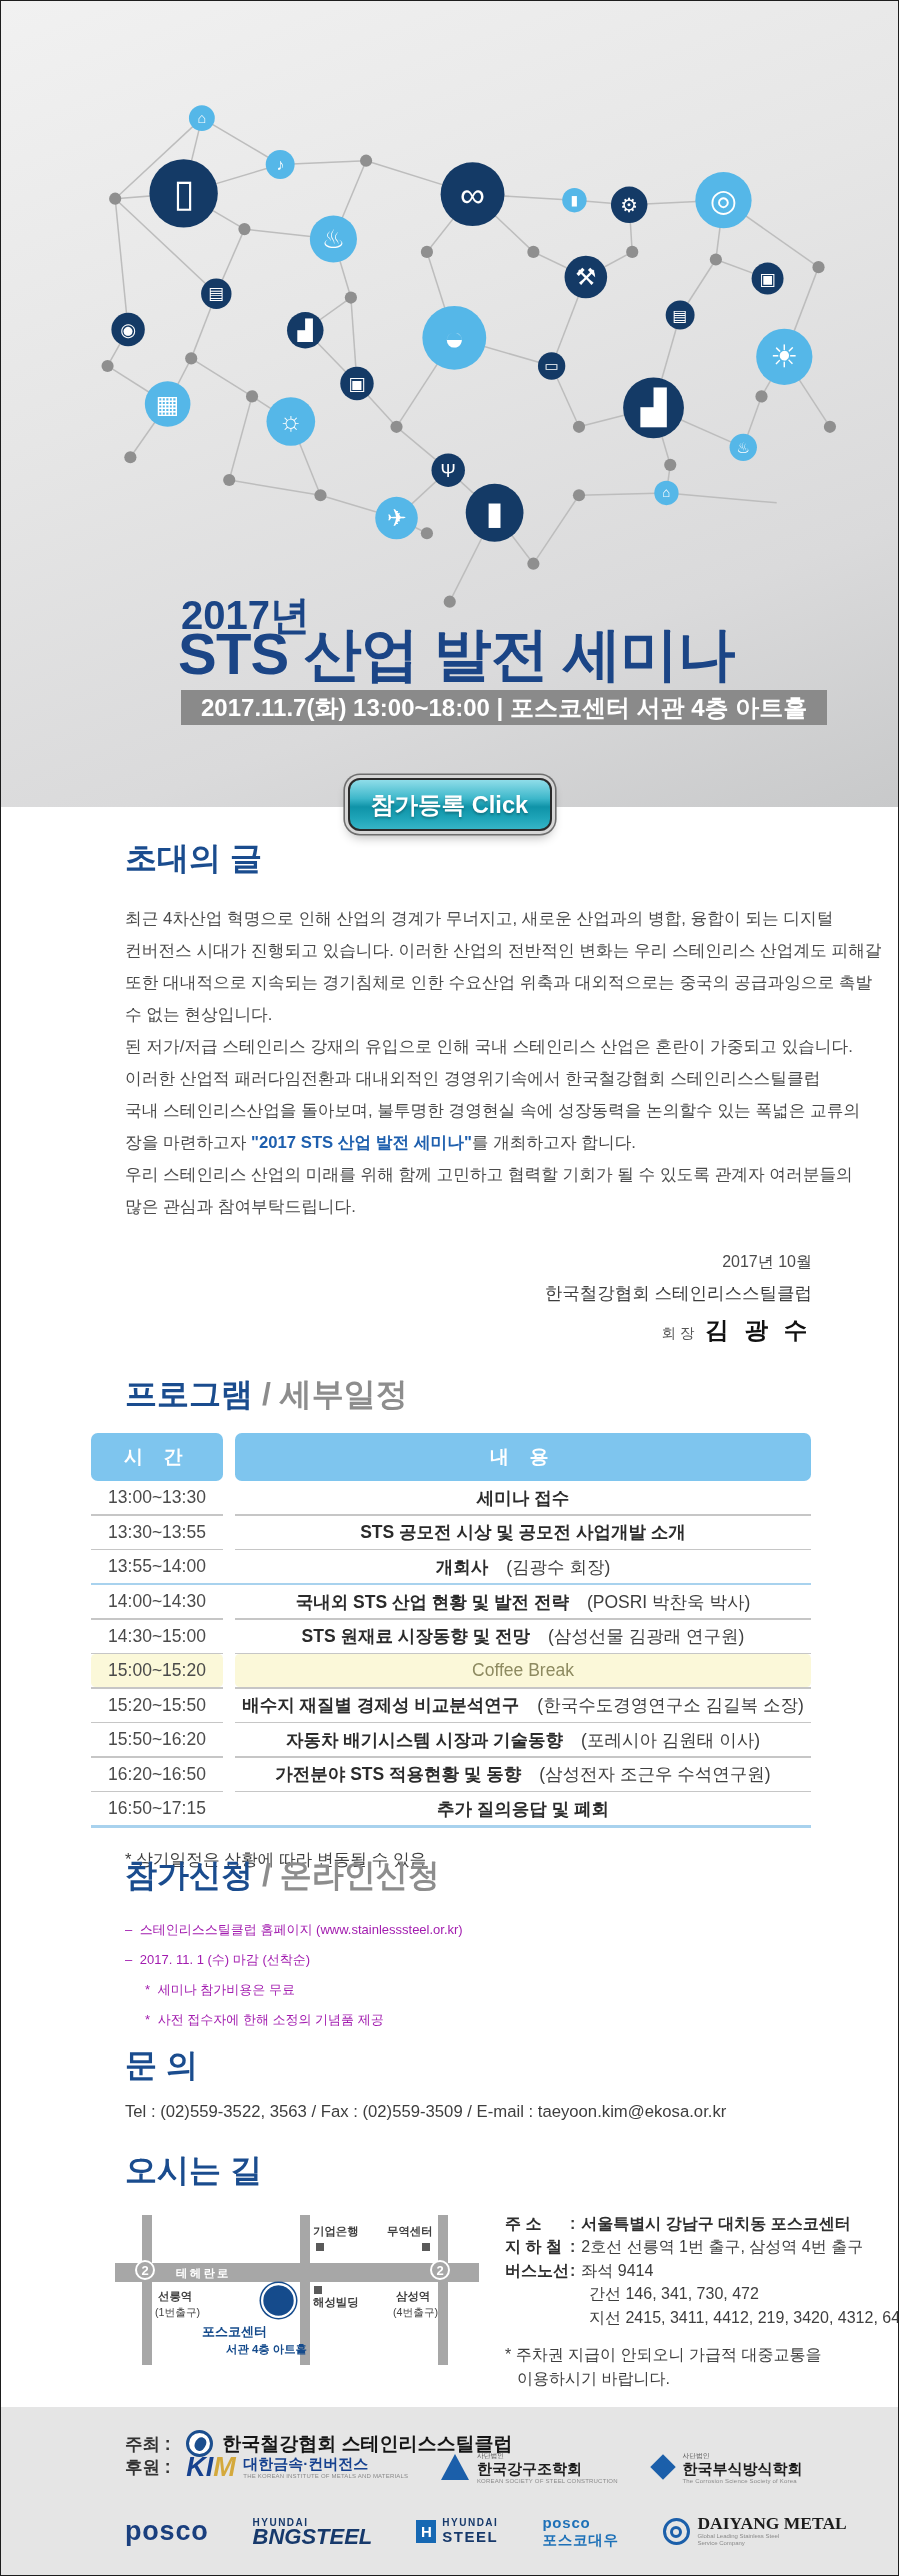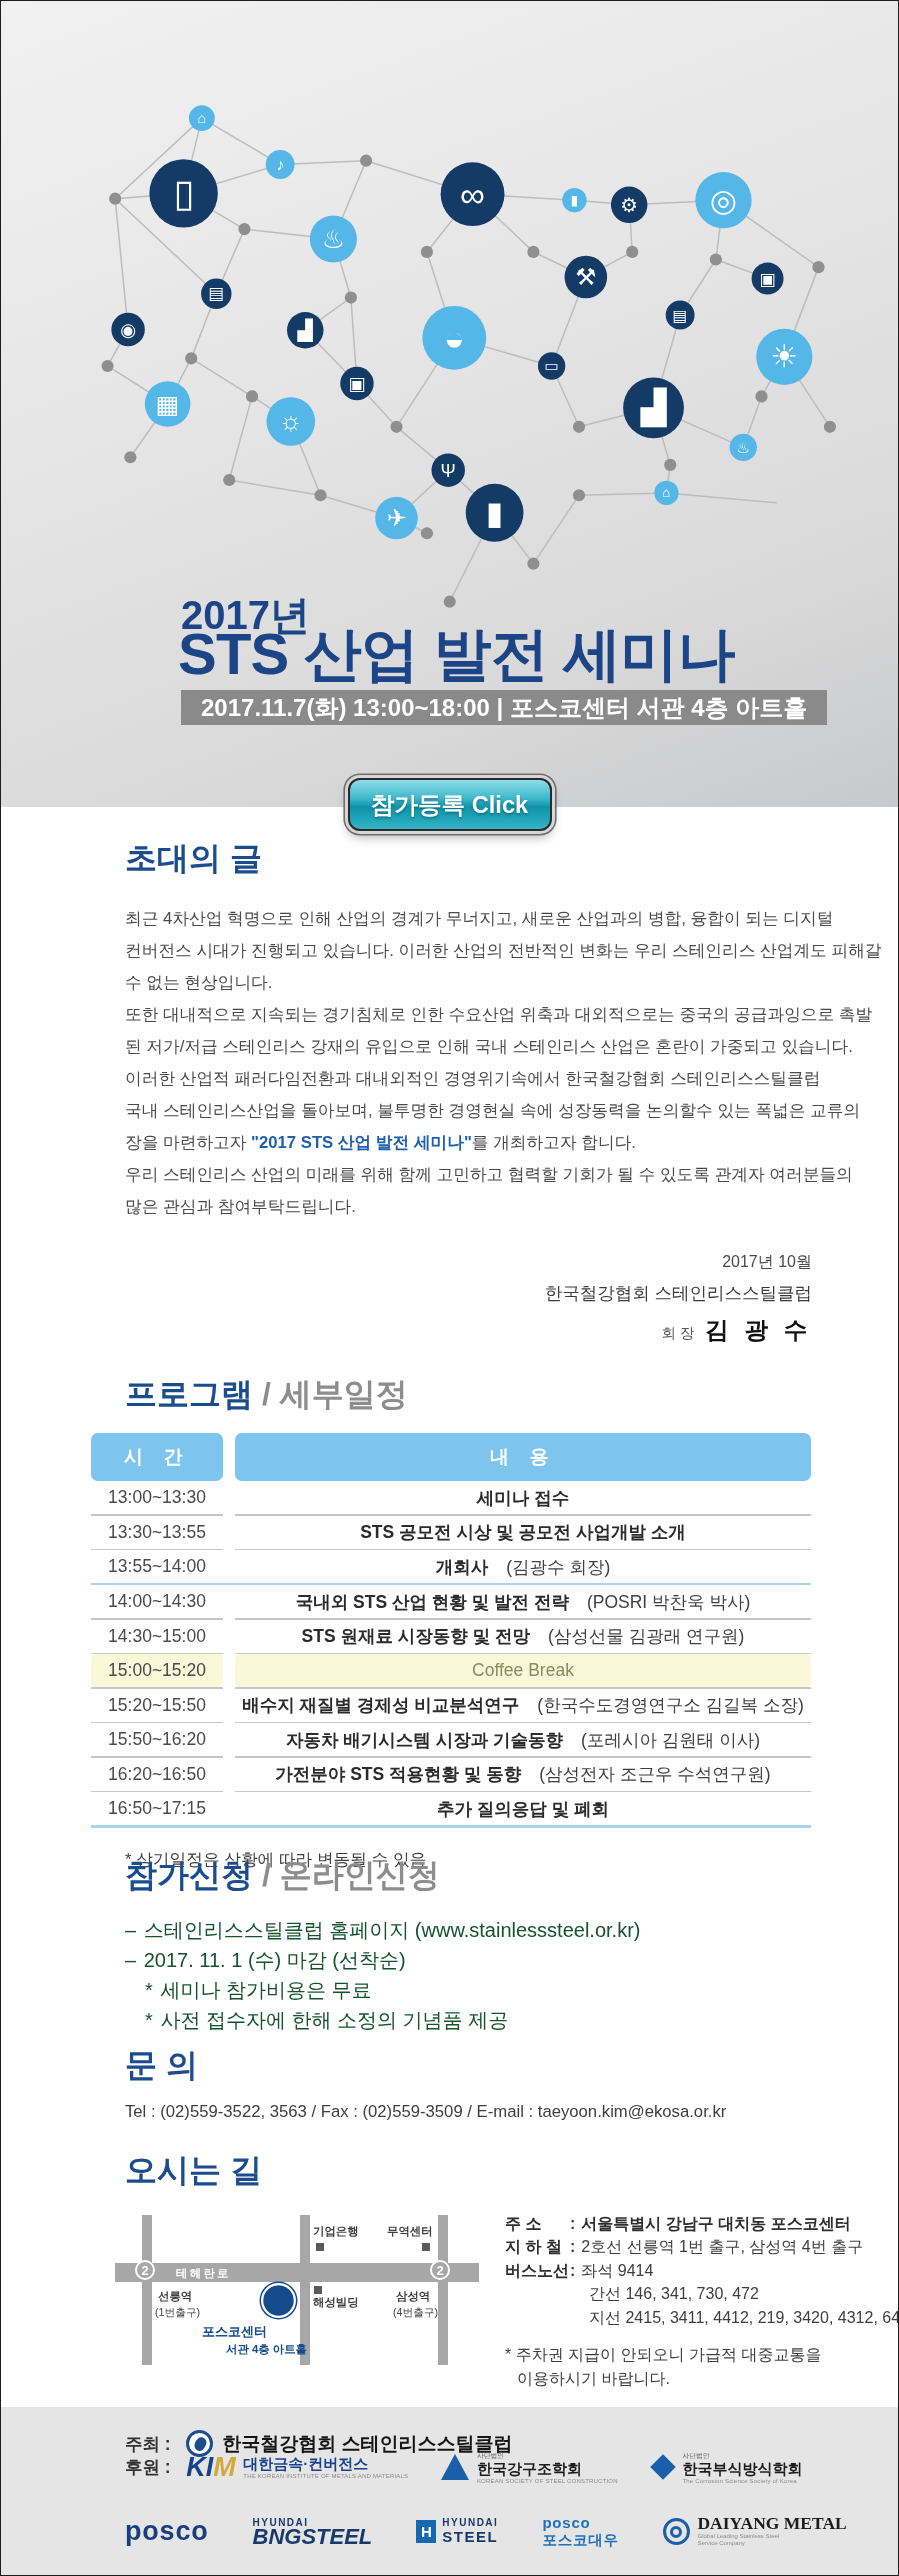--- a/index.html
+++ b/index.html
@@ -76,21 +76,21 @@
   .prow.coffee .ptime, .prow.coffee .pcontent{ background:#FBF8D9; border-radius:4.6px; }
   .prow.coffee .pcontent{ color:#8D8A60; }
   .psep-gray{ display:grid; grid-template-columns:132px 12px 1fr; height:1.5px; }
   .psep-gray span{ background:#c6c6c6; }
   .psep-gray span.gap{ background:transparent; }
   .psep-blue{ height:2.3px; background:#A8D2EE; }
   .pfoot{ margin-top:20px; margin-left:34px; font-size:16.7px; color:#3e3e3e; }
   
   .sec-apply{ position:absolute; top:1855px; left:124px; }
   .alist{ margin-top:21px; }
-  .aitem{ font-size:20px; line-height:30px; color:#14532d; white-space:nowrap; }
+  .aitem{ font-size:13px; line-height:30px; color:#a21caf; white-space:nowrap; }
   .aitem.indent{ padding-left:20px; }
   .aitem .abullet{ margin-right:7.6px; }
   .sec-contact{ position:absolute; top:2045px; left:124px; }
   .contact-line{ margin-top:18px; font-size:16.7px; color:#3e3e3e; white-space:nowrap; }
   
   .sec-directions{ position:absolute; top:2150px; left:114px; width:723px; }
   .sec-directions h2{ margin-left:10px; }
   .dir-row{ display:flex; margin-top:21px; }
   .map{ position:relative; width:364px; height:158px; background:#ffffff; flex:none; }
   .vroad{ position:absolute; top:4.6px; bottom:3px; width:10px; background:#A7A7A7; }
@@ -368,22 +368,22 @@
     <div class="date-bar">2017.11.7(화) 13:00~18:00 | 포스코센터 서관 4층 아트홀</div>
   </header>
 
   <button class="register-btn">참가등록 Click</button>
 
   <section class="sec-invite">
     <h2><span class="h-main">초대의 글</span></h2>
     <div class="invite-lines">
         <div class="iline">최근 4차산업 혁명으로 인해 산업의 경계가 무너지고, 새로운 산업과의 병합, 융합이 되는 디지털</div>
         <div class="iline">컨버전스 시대가 진행되고 있습니다. 이러한 산업의 전반적인 변화는 우리 스테인리스 산업계도 피해갈</div>
+        <div class="iline">또한 대내적으로 지속되는 경기침체로 인한 수요산업 위축과 대외적으로는 중국의 공급과잉으로 촉발</div>
         <div class="iline">수 없는 현상입니다.</div>
-        <div class="iline">또한 대내적으로 지속되는 경기침체로 인한 수요산업 위축과 대외적으로는 중국의 공급과잉으로 촉발</div>
         <div class="iline">된 저가/저급 스테인리스 강재의 유입으로 인해 국내 스테인리스 산업은 혼란이 가중되고 있습니다.</div>
         <div class="iline">이러한 산업적 패러다임전환과 대내외적인 경영위기속에서 한국철강협회 스테인리스스틸클럽</div>
         <div class="iline">국내 스테인리스산업을 돌아보며, 불투명한 경영현실 속에 성장동력을 논의할수 있는 폭넓은 교류의</div>
         <div class="iline"><span>장을 마련하고자 </span><span class="em">"2017 STS 산업 발전 세미나"</span><span>를 개최하고자 합니다.</span></div>
         <div class="iline">우리 스테인리스 산업의 미래를 위해 함께 고민하고 협력할 기회가 될 수 있도록 관계자 여러분들의</div>
         <div class="iline">많은 관심과 참여부탁드립니다.</div>
       </div>
     <div class="sign">
       <div class="sign-date">2017년 10월</div>
       <div class="sign-org">한국철강협회 스테인리스스틸클럽</div>

